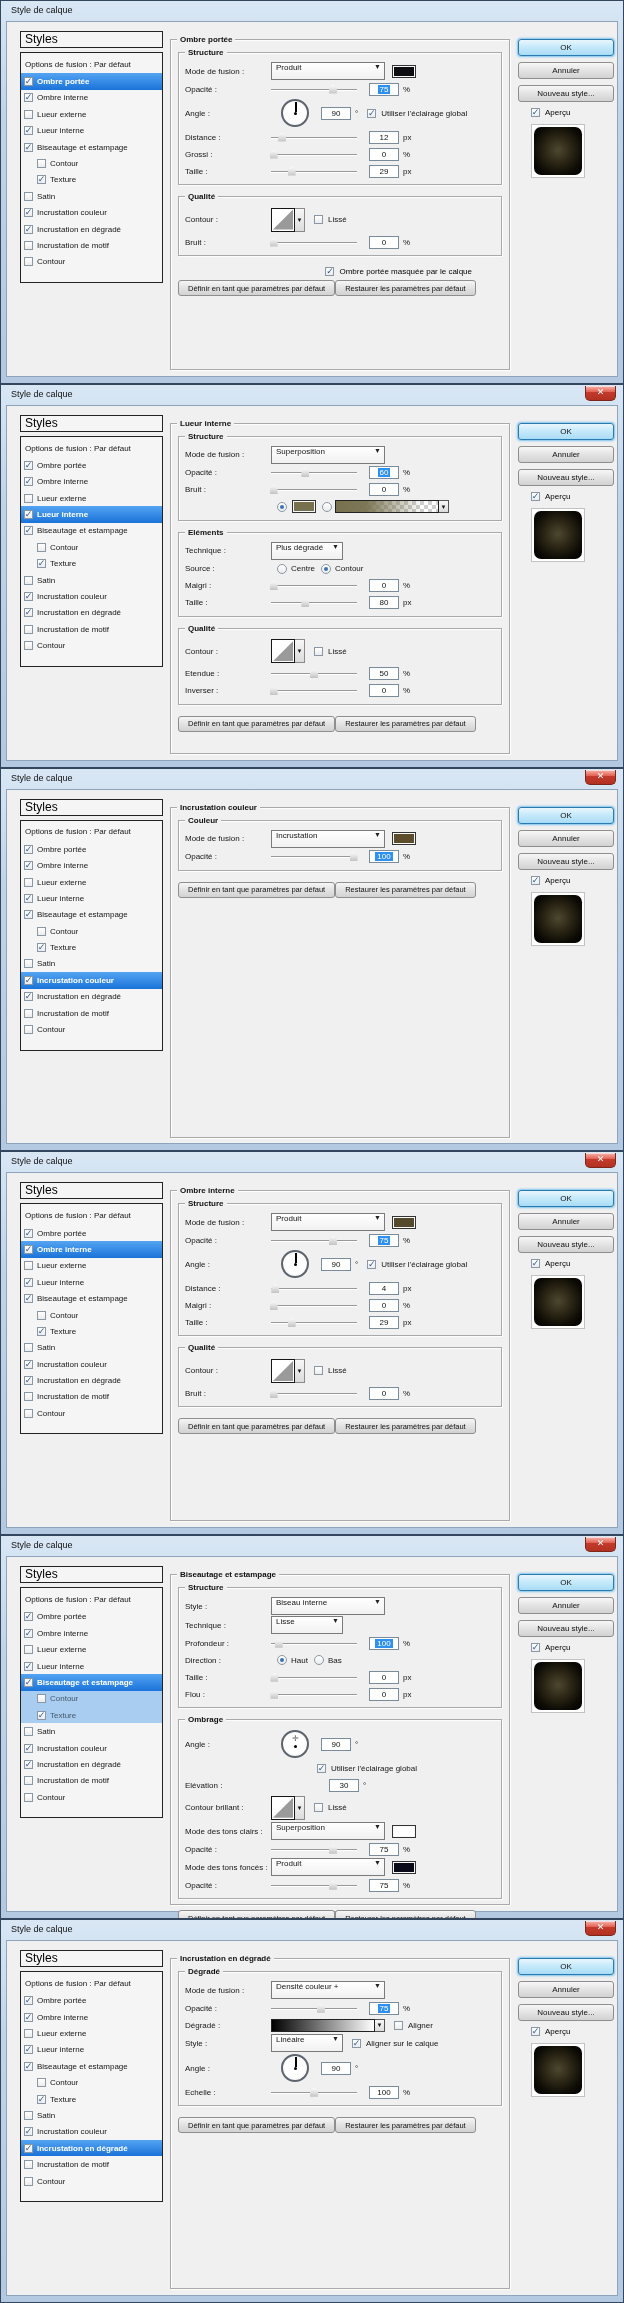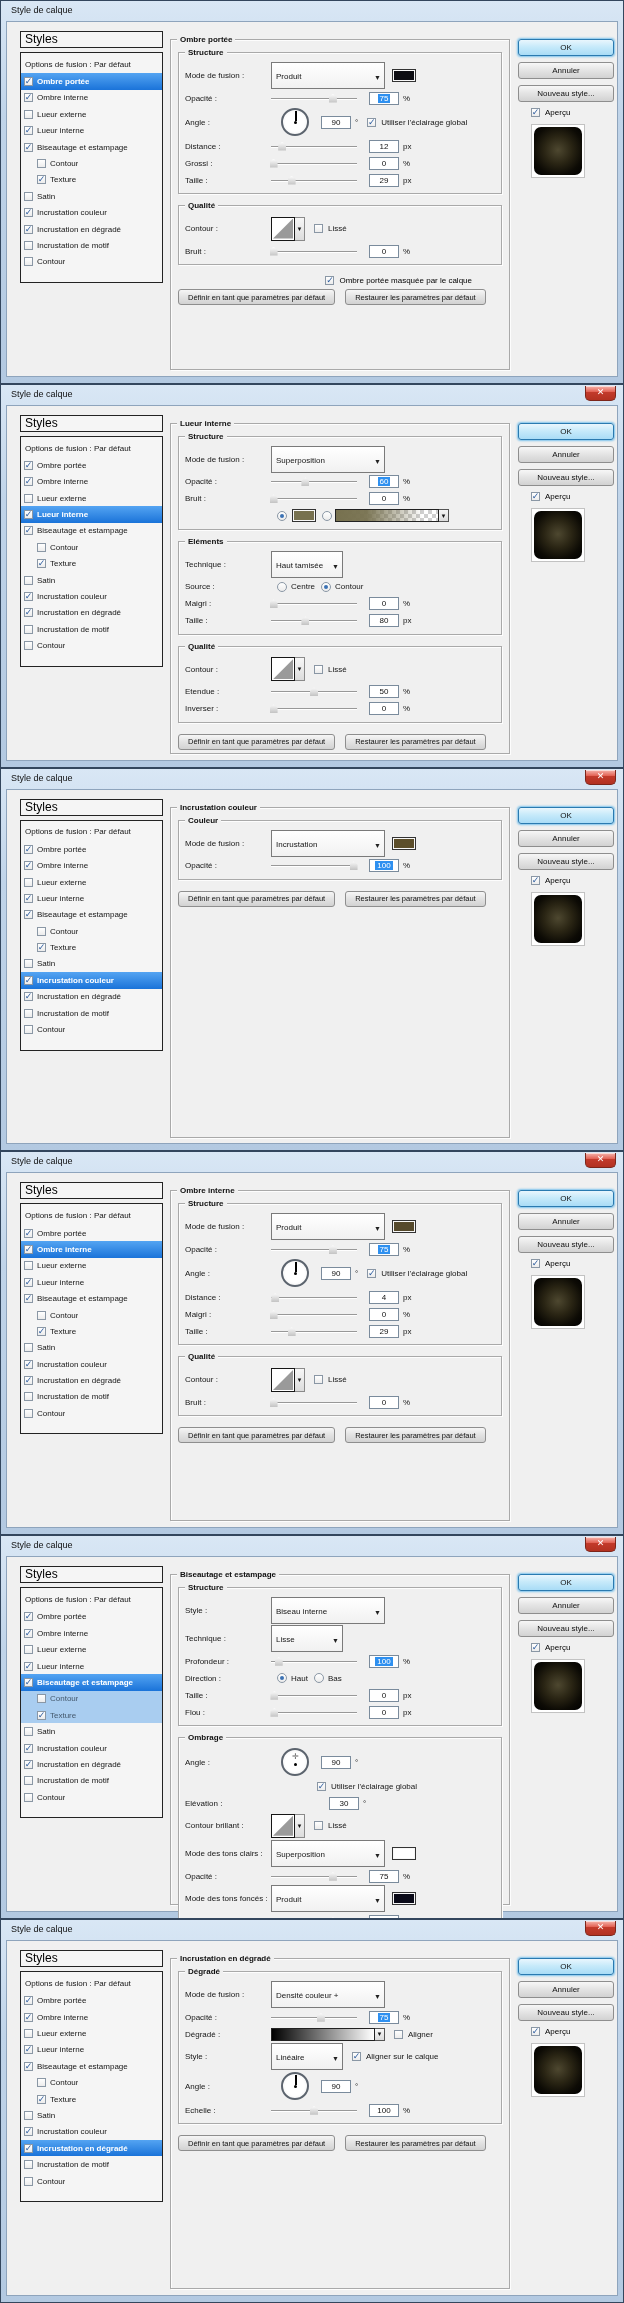--- a/index.html
+++ b/index.html
@@ -26,21 +26,21 @@
   .main{width:340px;flex:none;margin-left:7px;padding-top:8px}
   .panel{position:relative;border:1px solid #a9a9a9;background:#f0f0f0;box-shadow:inset 1px 1px 0 #fdfdfd,1px 1px 0 #fdfdfd}
   .panel.outer{height:331px;padding:12px 7px 4px}
   .panel.group{margin-bottom:11px;padding:9px 6px 4px}
   .legend{position:absolute;top:-6px;left:6px;background:#f0f0f0;padding:0 3px;font-size:8px;font-weight:bold;color:#101010;line-height:11px;white-space:nowrap}
   .row{display:flex;align-items:center;min-height:16px;font-size:8px;color:#151515;margin-bottom:1px}
   .row.tall{min-height:30px}
   .row.ct{min-height:27px}
   .lbl{width:86px;flex:none;padding-right:5px;white-space:nowrap}
   .vspace{width:46px;flex:none}
-  .dd{height:27px;width:114px;flex:none;border:1px solid #7a7a7a;background:linear-gradient(#fff,#f1f1f1);display:flex;align-items:flex-end;padding:0 3px 7px 4px}
+  .dd{height:18px;width:114px;flex:none;border:1px solid #7a7a7a;background:linear-gradient(#fff,#f1f1f1);display:flex;align-items:flex-start;padding:0 3px 7px 4px}
   .dd.narrow{width:72px}
   .ddv{flex:1;white-space:nowrap;overflow:hidden}
   .dda{font-size:7px;color:#222}
   .swatch{width:24px;height:13px;flex:none;border:1px solid #333;margin-left:7px;box-shadow:inset 0 0 0 1px #f8f8f8}
   .groove{position:relative;width:86px;height:11px;flex:none}
   .groove::before{content:"";position:absolute;left:0;right:0;top:5px;border-top:1px solid #989898;border-bottom:1px solid #fff}
   .thumb{position:absolute;top:1px;width:8px;height:9px;margin-left:-4px;background:linear-gradient(#fcfcfc,#c3c3c3);clip-path:polygon(50% 0,100% 40%,100% 100%,0 100%,0 40%);filter:drop-shadow(0 0 .6px #444)}
   .val{width:30px;height:13px;flex:none;border:1px solid #7a8b9c;background:#fff;margin-left:12px;display:flex;align-items:center;justify-content:center}
   .vt{font-size:8px;color:#111}
   .val.hl .vt{background:#2e90f0;color:#fff;padding:0 2px}
@@ -55,21 +55,21 @@
   .cblbl,.rlbl{margin-left:1px;white-space:nowrap}
   .mlg{margin-left:9px}
   .cthumb{width:24px;height:24px;flex:none;border:1px solid #161616;background:#fff;position:relative}
   .tri{position:absolute;inset:1px;clip-path:polygon(0 100%,100% 0,100% 100%);background:#9a9a9a}
   .cdrop{width:10px;height:24px;flex:none;border:1px solid #8a8a8a;border-left:none;background:linear-gradient(#f7f7f7,#dcdcdc);display:flex;align-items:center;justify-content:center;font-size:6px}
   .gdrop{width:10px;height:13px;flex:none;border:1px solid #555;border-left:none;background:linear-gradient(#f7f7f7,#dcdcdc);display:flex;align-items:center;justify-content:center;font-size:6px}
   .gb{width:104px;height:13px;flex:none;border:1px solid #222}
   .gb.olive{background:linear-gradient(to right,#77714f 0%,rgba(119,113,79,.95) 30%,rgba(119,113,79,0) 85%),repeating-conic-gradient(#cfcfcf 0% 25%,#fff 0% 50%);background-size:auto,8px 8px}
   .gb.bw{background:linear-gradient(to right,#000,#fff)}
   .fnote{display:flex;align-items:center;justify-content:flex-end;font-size:8px;margin:3px 30px 4px 0}
-  .fbtns{display:flex;gap:10px;margin-top:4px}
+  .fbtns{display:flex;gap:0;margin-top:4px}
   .fbtn{height:16px;font-size:7.5px;font-family:inherit;border:1px solid #8e8e8e;border-radius:3px;background:linear-gradient(#f6f6f6,#e4e4e4 45%,#d2d2d2);padding:0 9px;color:#111;white-space:nowrap}
   
   .rcol{width:97px;margin-left:8px;flex:none;padding-top:8px}
   .btn{display:block;width:96px;height:17px;margin-bottom:6px;font-size:8px;font-family:inherit;border:1px solid #8e8e8e;border-radius:3px;background:linear-gradient(#f7f7f7,#e5e5e5 45%,#d2d2d2);color:#111}
   .btn.ok{background:linear-gradient(#e9f6fd,#c7eafa 45%,#a9dcf6);border-color:#2a7ab0;box-shadow:0 0 2px 1px #7cc3ec}
   .aprow{display:flex;align-items:center;font-size:8px;margin:3px 0 7px 13px}
   .pthumb{width:54px;height:54px;margin-left:13px;border:1px solid #c2c2c2;background:#fff;padding:2px}
   .pthumb-in{width:100%;height:100%;border-radius:7px;background:radial-gradient(circle at 50% 48%,#4e4830 0%,#2a2514 40%,#0d0b05 72%,#000 100%)}
 </style>
 </head>
@@ -382,21 +382,21 @@
                 <span class="radio"></span>
                 <span class="gb olive"></span>
                 <span class="gdrop">▼</span>
               </div>
             </div>
             <div class="panel group">
               <span class="legend">Eléments</span>
               <div class="row">
                 <span class="lbl">Technique :</span>
                 <span class="dd narrow">
-                  <span class="ddv">Haut tamisée</span>
+                  <span class="ddv">Plus dégradé</span>
                   <span class="dda">▼</span>
                 </span>
               </div>
               <div class="row">
                 <span class="lbl">Source :</span>
                 <span class="radio"></span>
                 <span class="rlbl">Centre</span>
                 <span class="radio on"></span>
                 <span class="rlbl">Contour</span>
               </div>

